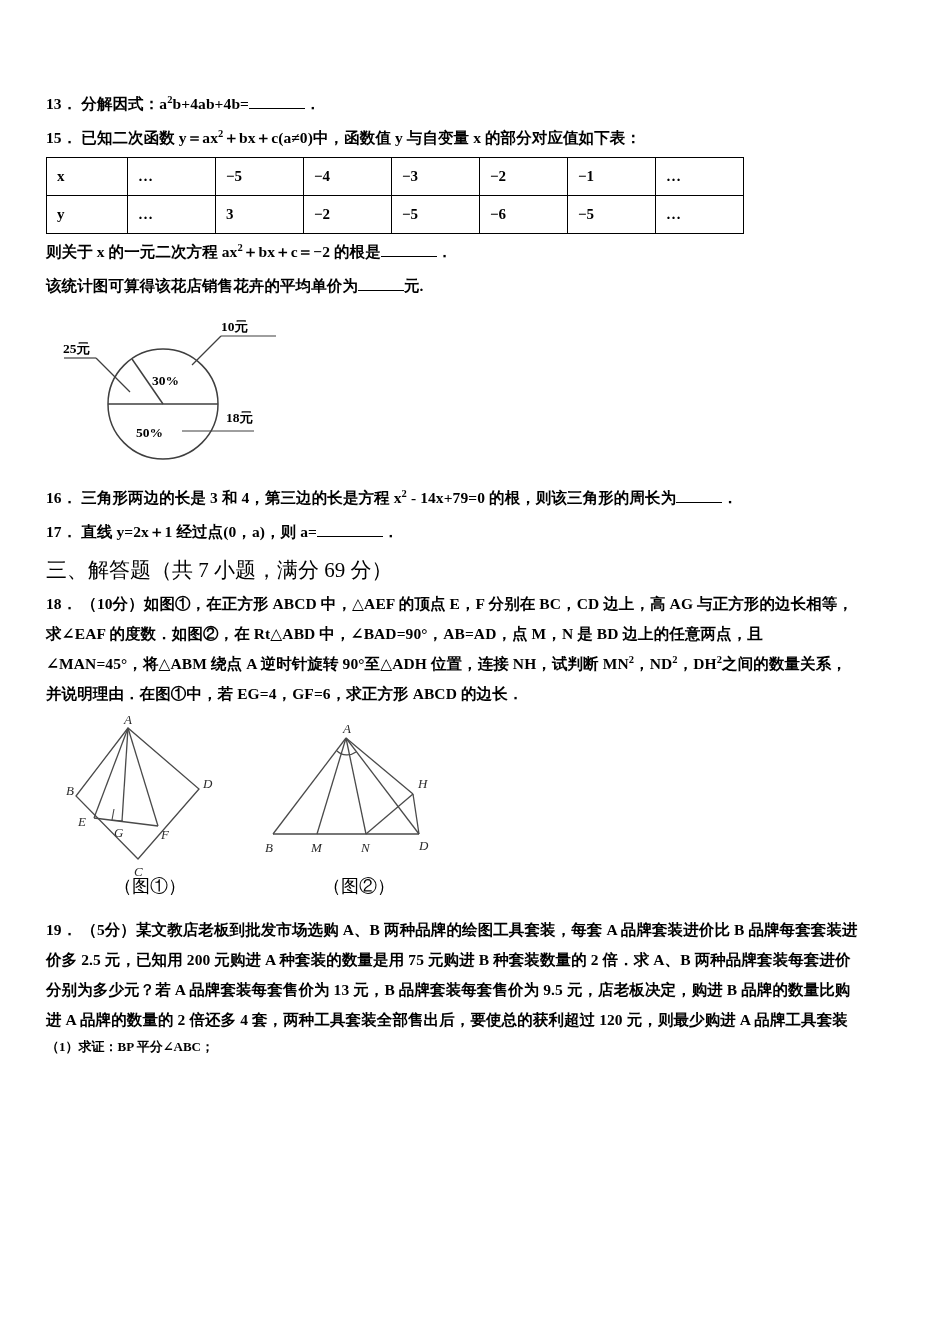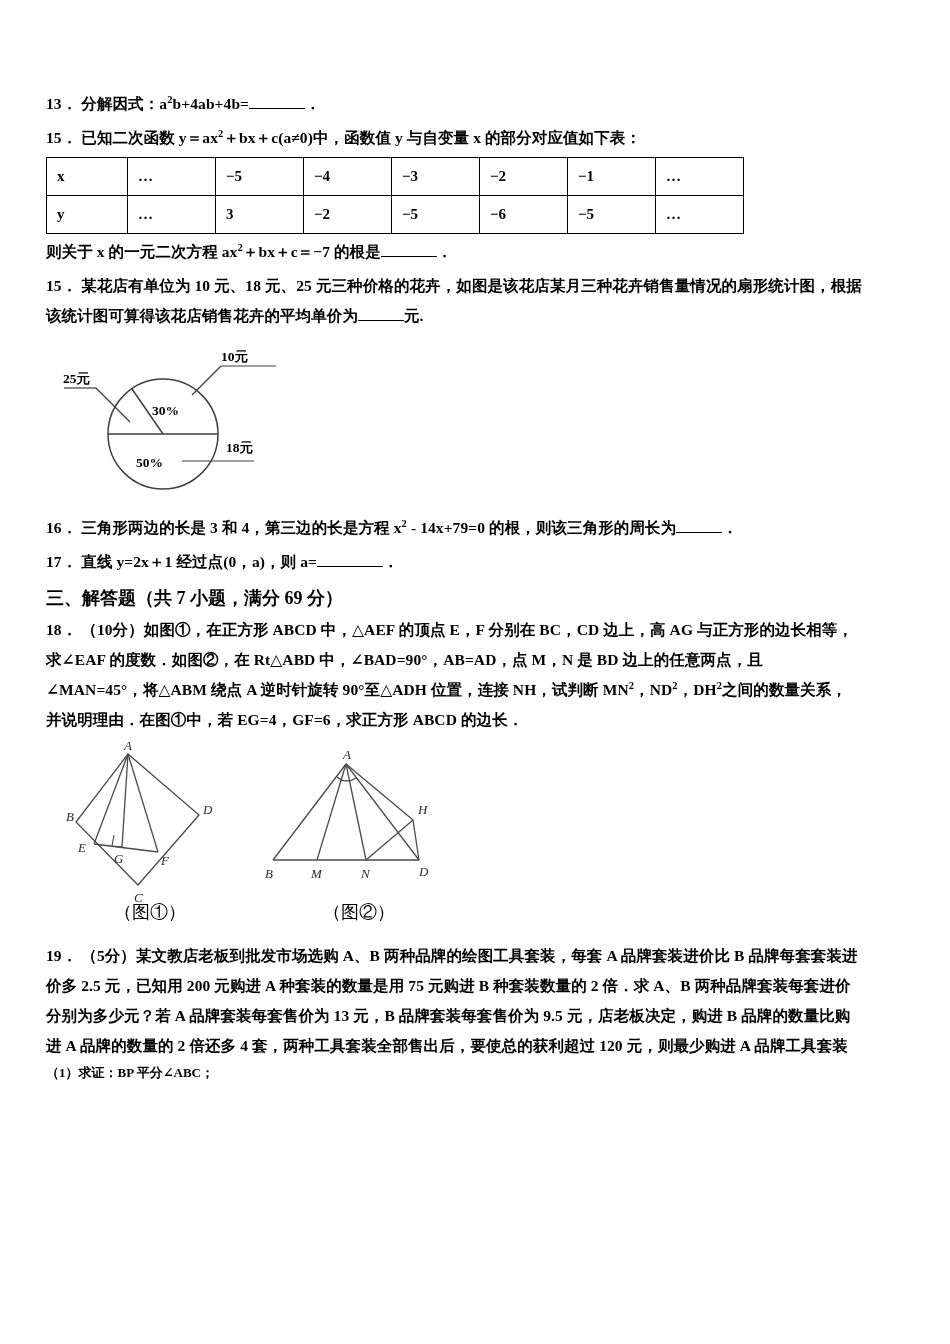--- a/index.html
+++ b/index.html
@@ -94,22 +94,22 @@
     font-weight: normal;
     font-family: "Liberation Serif", serif;
     margin-top: 6px;
   }
   .geo-letter {
     font-family: "Liberation Serif", serif;
     font-style: italic;
     font-size: 13px;
   }
   .section-head {
-    font-size: 18px;
-    font-weight: bold;
+    font-size: 21px;
+    font-weight: normal;
     margin: 12px 0 8px 0;
   }
   .sub-item {
     font-size: 13px;
     font-weight: bold;
     margin: 0 0 10px 0;
   }
 </style>
 </head>
 <body>
@@ -146,27 +146,23 @@
       <td class="cx">−2</td>
       <td class="cx">−5</td>
       <td class="cx">−6</td>
       <td class="cx">−5</td>
       <td class="cx">…</td>
     </tr>
   </tbody>
       </table>
 
   <p class="qline">
-    <span>则关于 x 的一元二次方程 ax</span><sup>2</sup><span>＋bx＋c＝−7 的根是</span><span class="blank b-md"></span><span>．</span>
-  </p>
-
-  <p class="qline tight">
-    <span class="qnum">15．</span>
-    <span>某花店有单位为 10 元、18 元、25 元三种价格的花卉，如图是该花店某月三种花卉销售量情况的扇形统计图，根据</span>
-  </p>
+    <span>则关于 x 的一元二次方程 ax</span><sup>2</sup><span>＋bx＋c＝−2 的根是</span><span class="blank b-md"></span><span>．</span>
+  </p>
+
   <p class="qline">
     <span>该统计图可算得该花店销售花卉的平均单价为</span><span class="blank b-sm"></span><span>元.</span>
   </p>
 
   <div class="pie-fig">
     <svg width="300" height="168" viewBox="0 0 300 168">
 
       <circle cx="105" cy="92" r="55" fill="none" stroke="#3f3f3f" stroke-width="1.5"></circle>
 
       <line x1="50" y1="92" x2="160" y2="92" stroke="#3f3f3f" stroke-width="1.5"></line>

